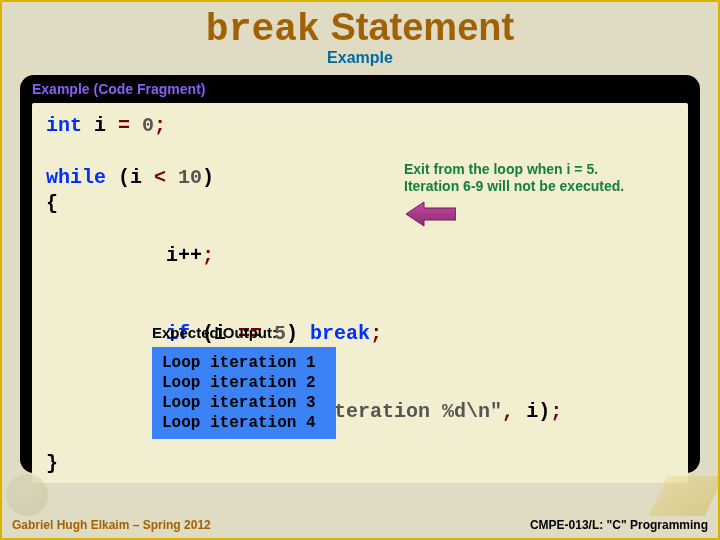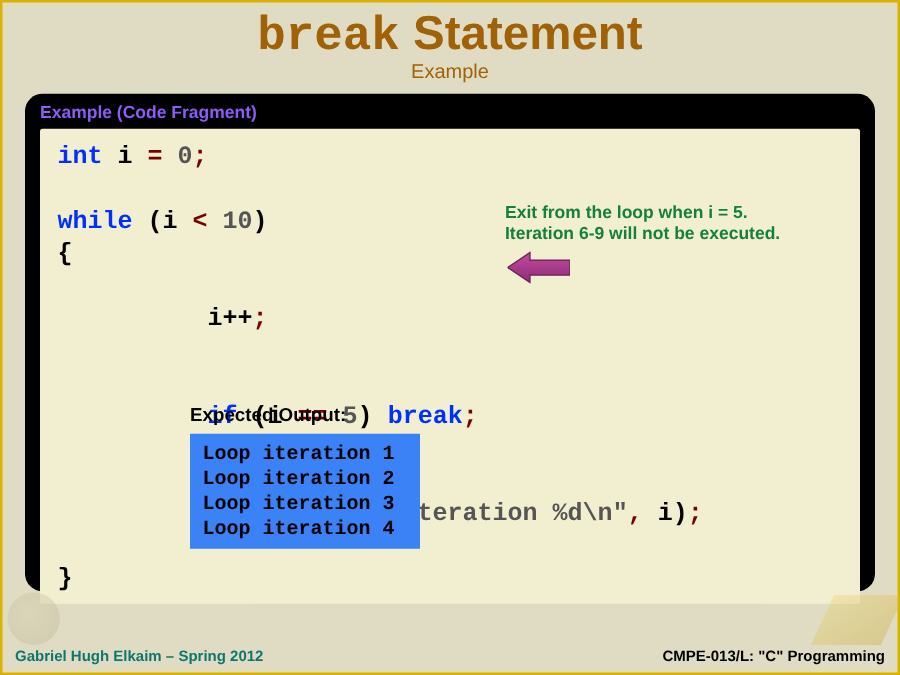--- a/index.html
+++ b/index.html
@@ -18,22 +18,22 @@
     font-weight: bold;
     color: #a16207;
     padding-top: 4px;
   }
   .title .mono {
     font-family: "Courier New", monospace;
   }
   .subtitle {
     text-align: center;
     font-size: 16px;
-    font-weight: normal;
-    color: #a16207;
+    font-weight: bold;
+    color: #0369a1;
     margin-top: -2px;
   }
   .panel {
     margin: 8px 18px 0 18px;
     background: #000;
     border-radius: 14px;
     padding: 6px 0 14px 0;
     height: 398px;
     position: relative;
   }
@@ -103,21 +103,21 @@
     line-height: 1.25;
     white-space: pre;
     color: #000;
   }
   .footer-left {
     position: absolute;
     left: 10px;
     bottom: 6px;
     font-size: 12px;
     font-weight: bold;
-    color: #0f766e;
+    color: #a16207;
   }
   .footer-right {
     position: absolute;
     right: 10px;
     bottom: 6px;
     font-size: 12px;
     font-weight: bold;
     color: #000;
   }
   .watermark-left {

